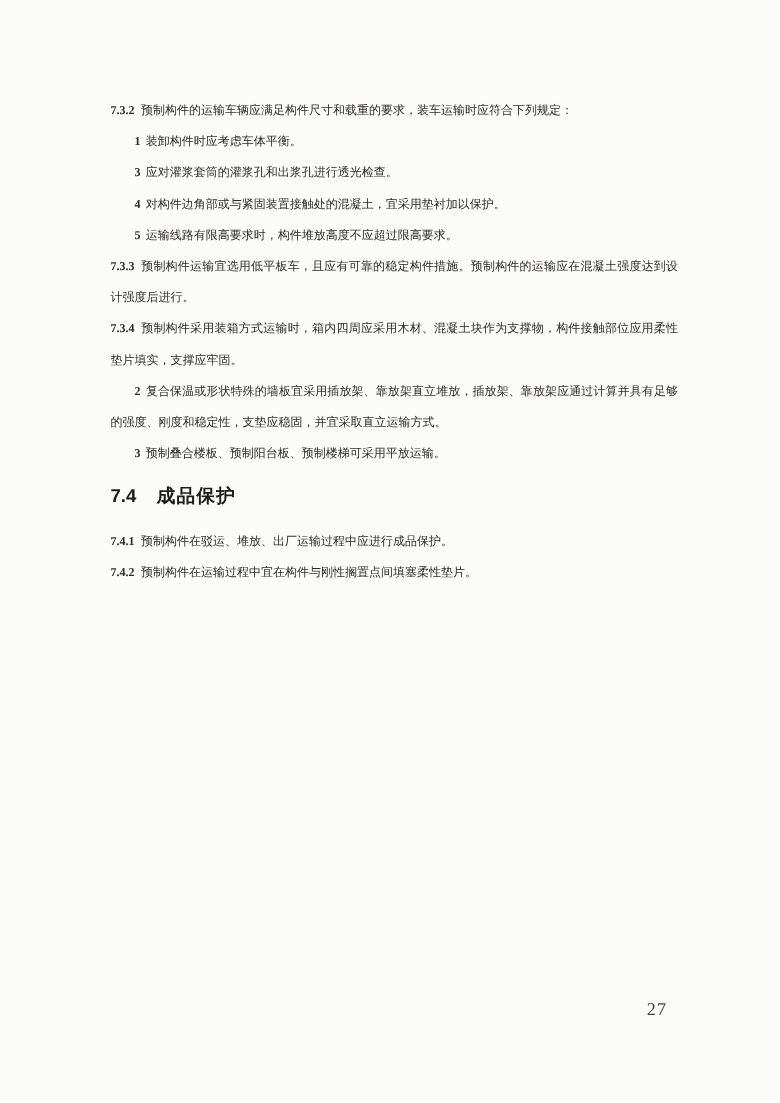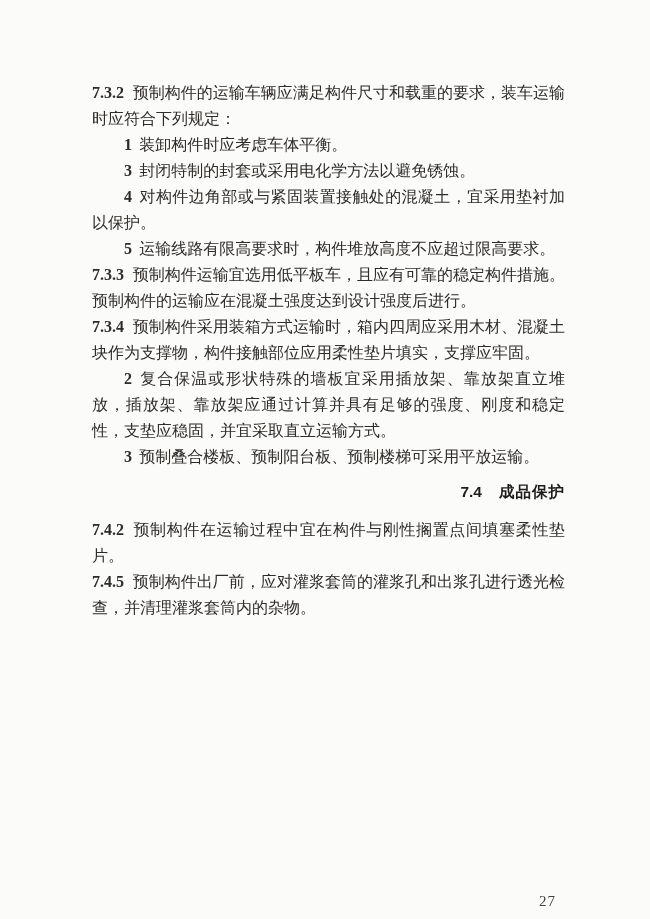--- a/index.html
+++ b/index.html
@@ -13,72 +13,72 @@
     color: #2e2b29;
   }
   .page {
     position: absolute;
     inset: 0;
     padding: 80px 85px 0 92px;
     box-sizing: border-box;
   }
   .doc-body p {
     margin: 0;
-    font-size: 16px;
+    font-size: 10px;
     line-height: 26px;
     text-align: justify;
     text-justify: inter-ideograph;
   }
   .doc-body p .label {
     font-weight: bold;
     margin-right: 0.55em;
   }
   
   .doc-body p.clause { text-indent: 0; }
   
   .doc-body p.item { text-indent: 2em; }
   .doc-body p.item .label { margin-right: 0.45em; }
   
   .doc-body p.heading {
-    text-align: right;
+    text-align: left;
     text-indent: 0;
     font-family: "Liberation Sans", "DejaVu Sans", sans-serif;
     font-weight: bold;
     font-size: 15.5px;
     margin: 9px 0 12px 0;
     color: #1e1c1a;
   }
   .doc-body p.heading .label { margin-right: 1.1em; }
   .doc-body p.heading .text { letter-spacing: 1px; }
   .page-footer {
     position: absolute;
-    top: 892px;
+    top: 833px;
     right: 94px;
     margin-left: 29px;
   }
   .page-number {
     font-size: 15px;
     color: #43403d;
     letter-spacing: 1px;
   }
 </style>
 </head>
 <body>
 
 <div class="page">
   <main class="doc-body">
       <p class="para clause"><b class="label">7.3.2</b><span class="text">预制构件的运输车辆应满足构件尺寸和载重的要求，装车运输时应符合下列规定：</span></p>
       <p class="para item"><b class="label">1</b><span class="text">装卸构件时应考虑车体平衡。</span></p>
-      <p class="para item"><b class="label">3</b><span class="text">封闭特制的封套或采用电化学方法以避免锈蚀。</span></p>
+      <p class="para item"><b class="label">3</b><span class="text">应对灌浆套筒的灌浆孔和出浆孔进行透光检查。</span></p>
       <p class="para item"><b class="label">4</b><span class="text">对构件边角部或与紧固装置接触处的混凝土，宜采用垫衬加以保护。</span></p>
       <p class="para item"><b class="label">5</b><span class="text">运输线路有限高要求时，构件堆放高度不应超过限高要求。</span></p>
       <p class="para clause"><b class="label">7.3.3</b><span class="text">预制构件运输宜选用低平板车，且应有可靠的稳定构件措施。预制构件的运输应在混凝土强度达到设计强度后进行。</span></p>
       <p class="para clause"><b class="label">7.3.4</b><span class="text">预制构件采用装箱方式运输时，箱内四周应采用木材、混凝土块作为支撑物，构件接触部位应用柔性垫片填实，支撑应牢固。</span></p>
       <p class="para item"><b class="label">2</b><span class="text">复合保温或形状特殊的墙板宜采用插放架、靠放架直立堆放，插放架、靠放架应通过计算并具有足够的强度、刚度和稳定性，支垫应稳固，并宜采取直立运输方式。</span></p>
       <p class="para item"><b class="label">3</b><span class="text">预制叠合楼板、预制阳台板、预制楼梯可采用平放运输。</span></p>
       <p class="para heading"><b class="label">7.4</b><span class="text">成品保护</span></p>
+      <p class="para clause"><b class="label">7.4.1</b><span class="text">预制构件在驳运、堆放、出厂运输过程中应进行成品保护。</span></p>
       <p class="para clause"><b class="label">7.4.2</b><span class="text">预制构件在运输过程中宜在构件与刚性搁置点间填塞柔性垫片。</span></p>
-      <p class="para clause"><b class="label">7.4.5</b><span class="text">预制构件出厂前，应对灌浆套筒的灌浆孔和出浆孔进行透光检查，并清理灌浆套筒内的杂物。</span></p>
     </main>
   <footer class="page-footer">
     <span class="page-number">27</span>
   </footer>
 </div>
 
 </body></html>

